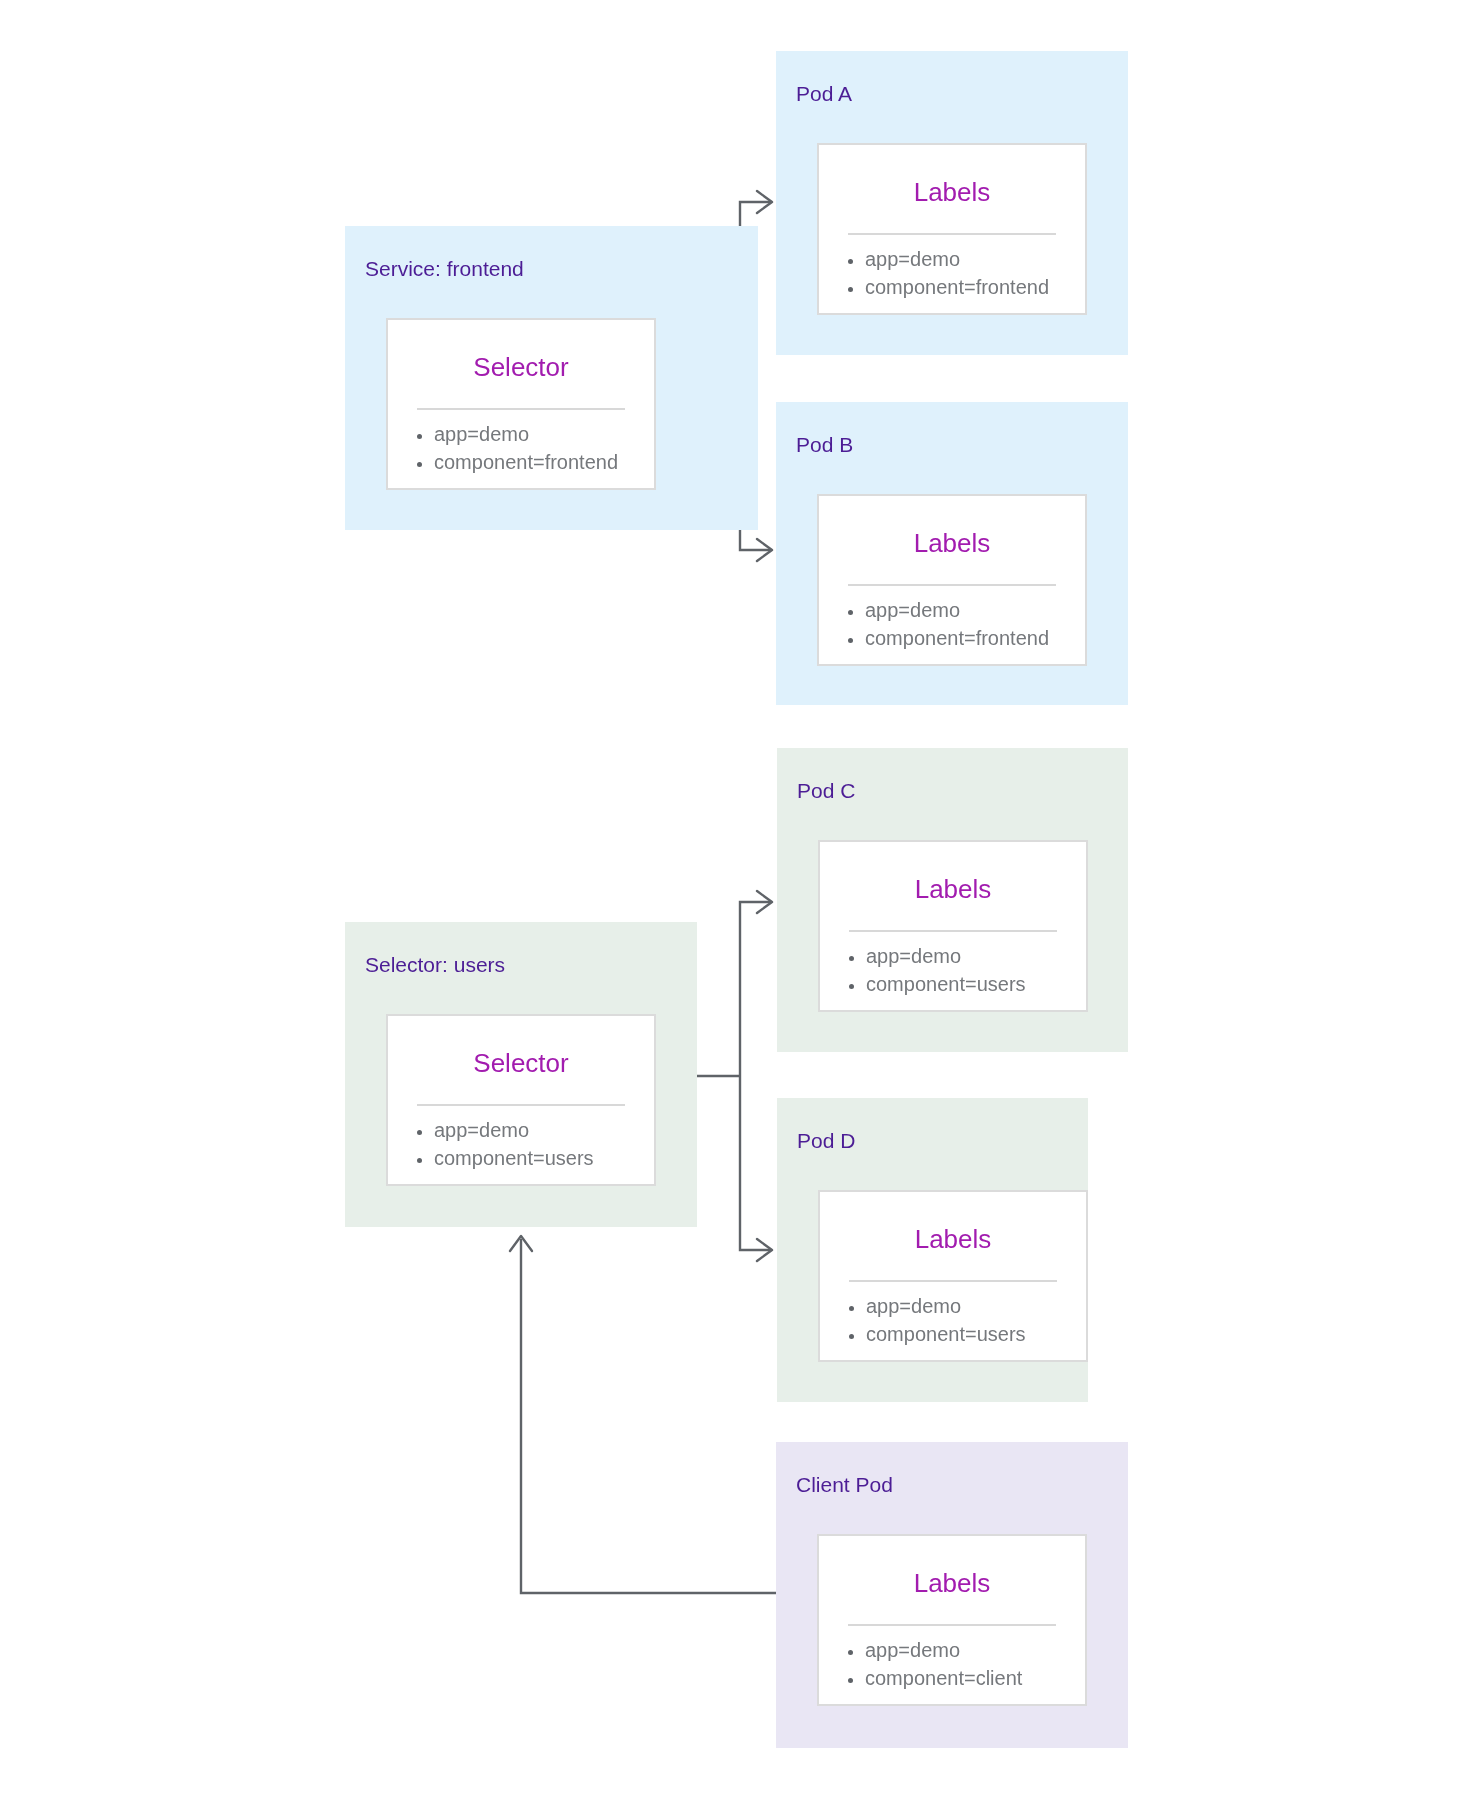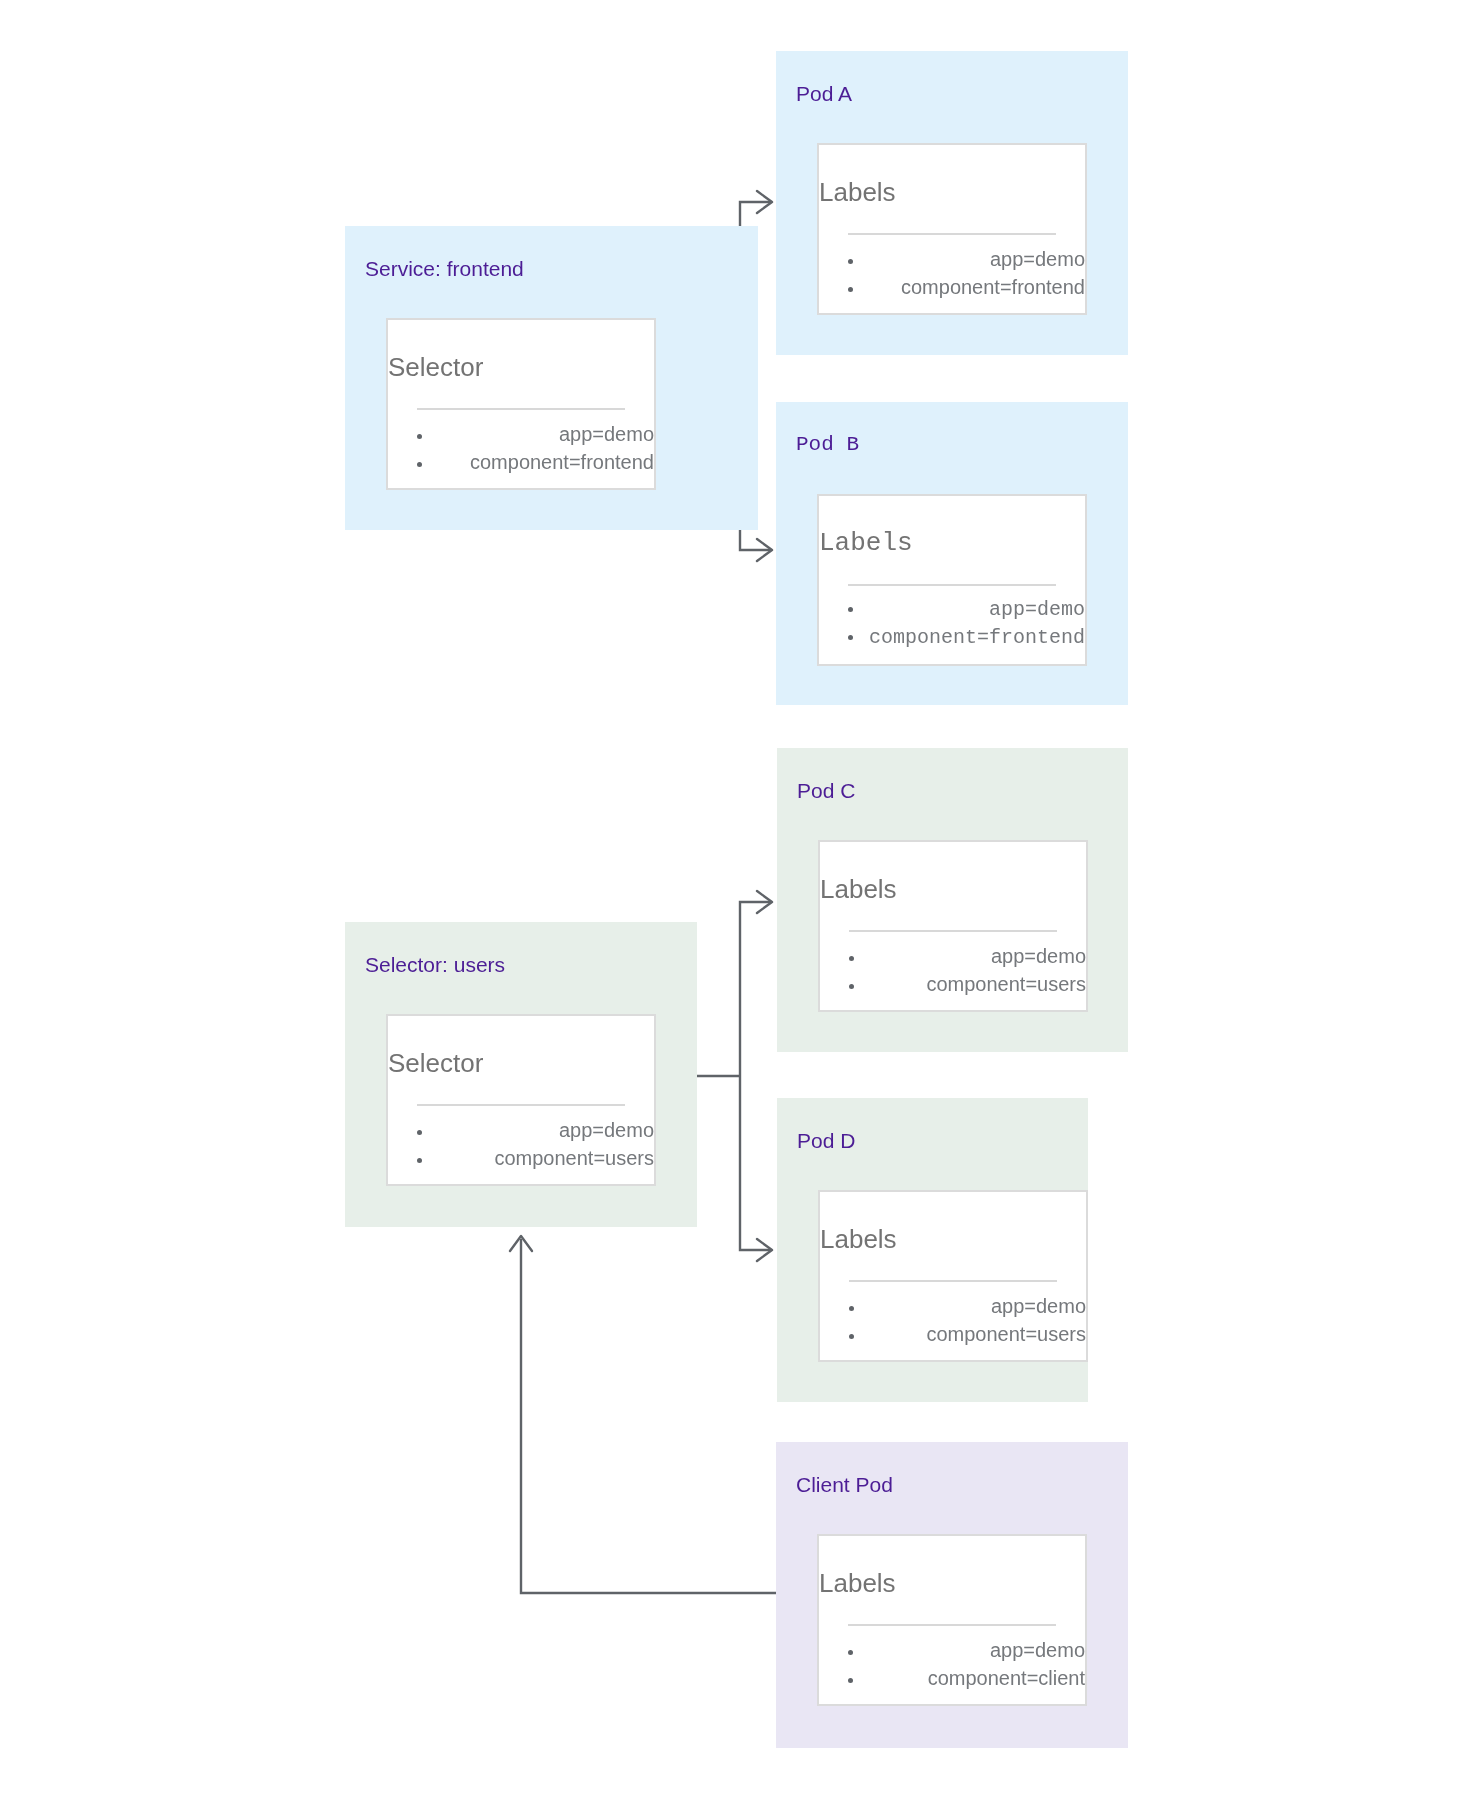--- a/index.html
+++ b/index.html
@@ -53,36 +53,35 @@
     left: 41px;
     top: 92px;
     width: 270px;
     height: 172px;
     background: #ffffff;
     border: 2px solid #dbdbdb;
     box-sizing: border-box;
   }
   .card-title {
     margin-top: 32px;
-    text-align: left;
+    text-align: center;
     font-size: 26px;
     line-height: 30px;
-    color: #737373;
+    color: #a21caf;
   }
   .card-divider {
     width: 208px;
     margin: 26px auto 0;
     border: none;
     border-top: 2px solid #d8d8d8;
   }
   .card-list {
     margin: 10px 0 0 0;
     padding: 0 0 0 46px;
     list-style: disc;
-    text-align: right;
   }
   .card-list li {
     font-size: 20px;
     line-height: 28px;
     color: #75787c;
   }
   .card-list li::marker {
     color: #5f6368;
     font-size: 18px;
   }
@@ -125,21 +124,21 @@
     <div class="card">
       <div class="card-title">Labels</div>
       <hr class="card-divider">
       <ul class="card-list">
         <li>app=demo</li>
         <li>component=frontend</li>
       </ul>
     </div>
   </div>
 
-  <div class="box blue" style="left:776px; top:402px; width:352px; height:303px;font-family:Liberation Mono, monospace;">
+  <div class="box blue" style="left:776px; top:402px; width:352px; height:303px;">
     <span class="box-label">Pod B</span>
     <div class="card">
       <div class="card-title">Labels</div>
       <hr class="card-divider">
       <ul class="card-list">
         <li>app=demo</li>
         <li>component=frontend</li>
       </ul>
     </div>
   </div>

